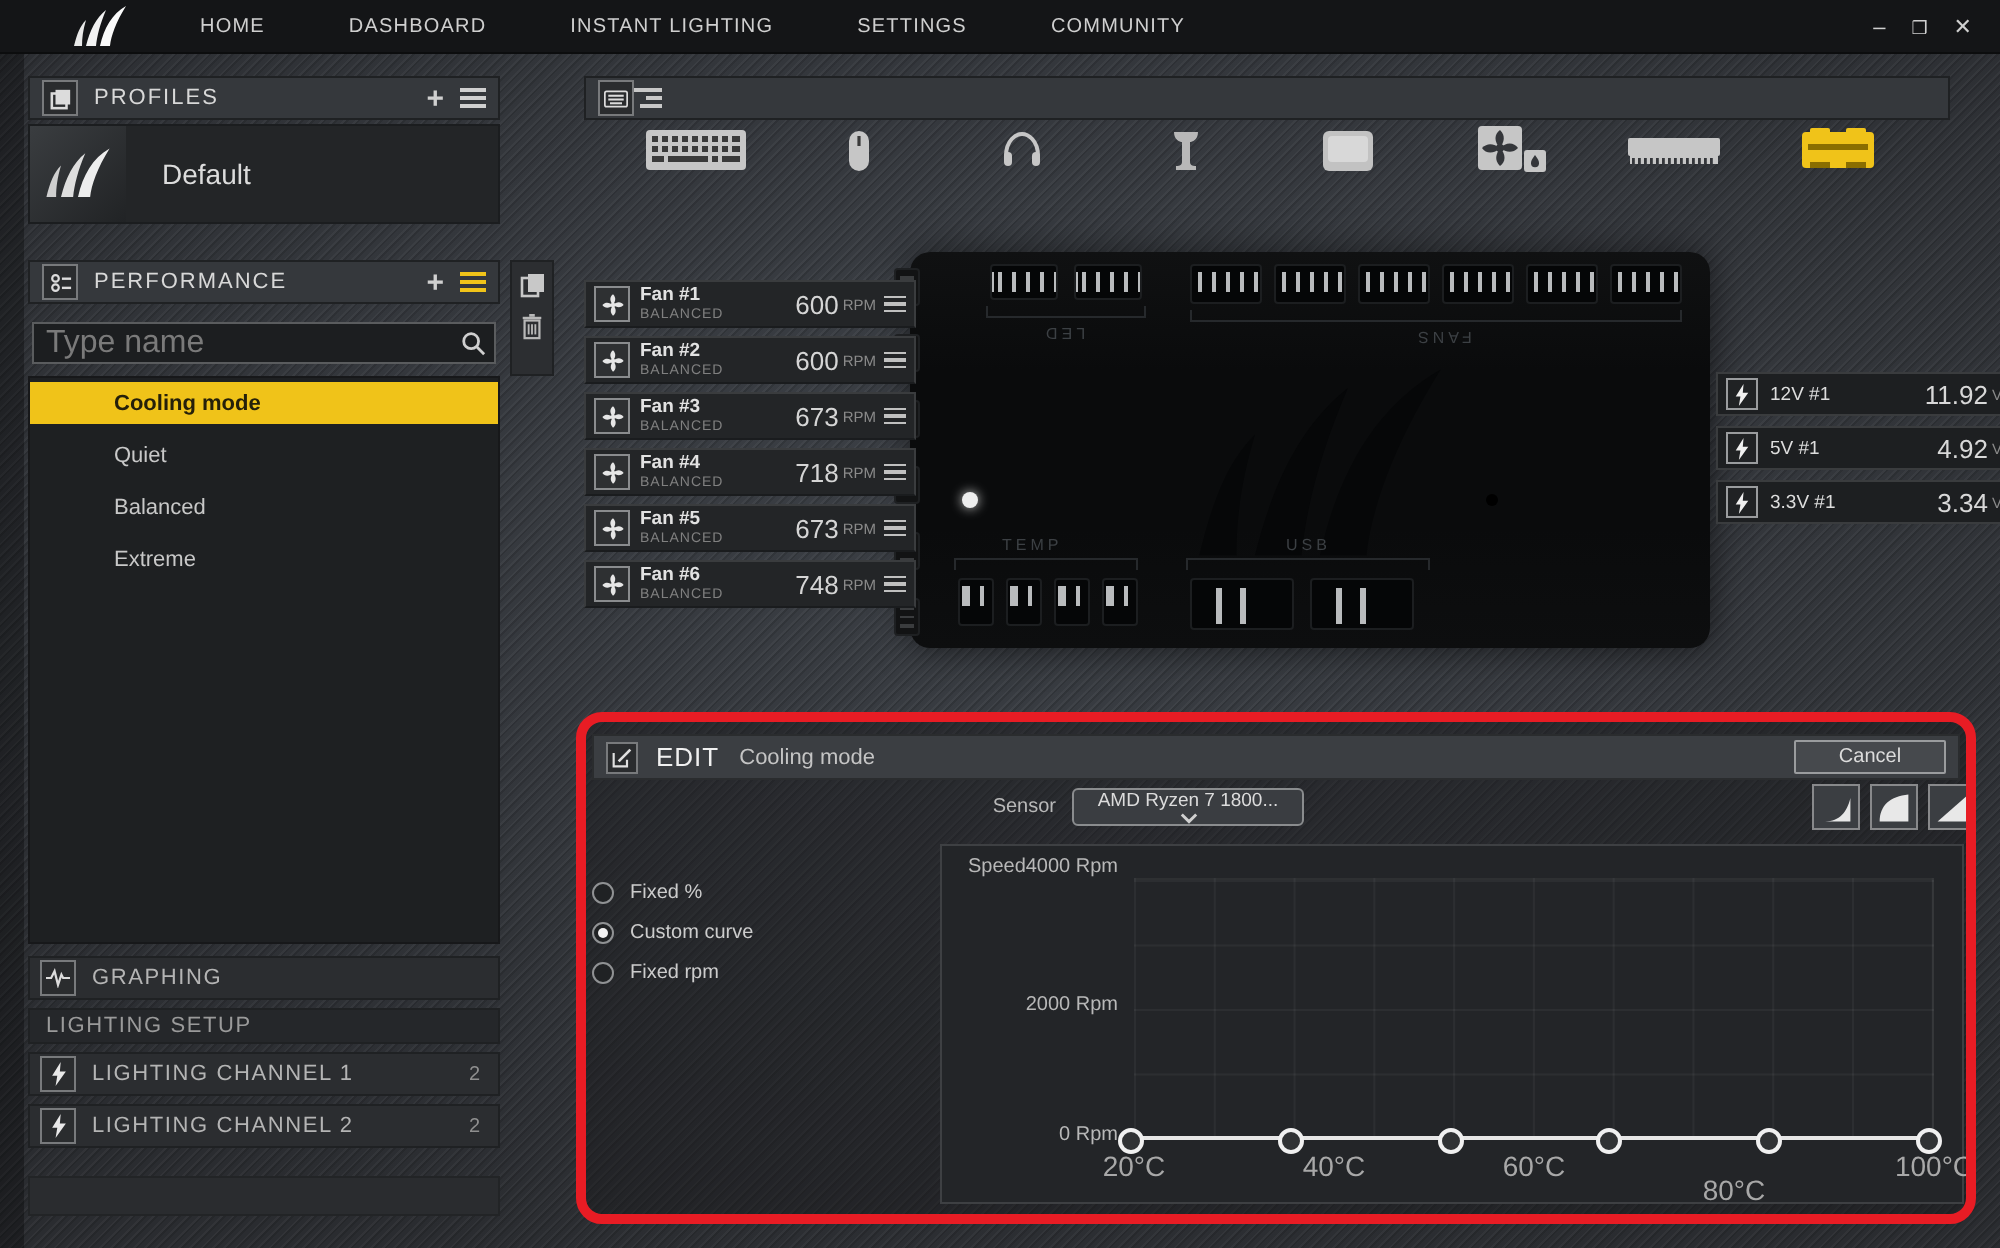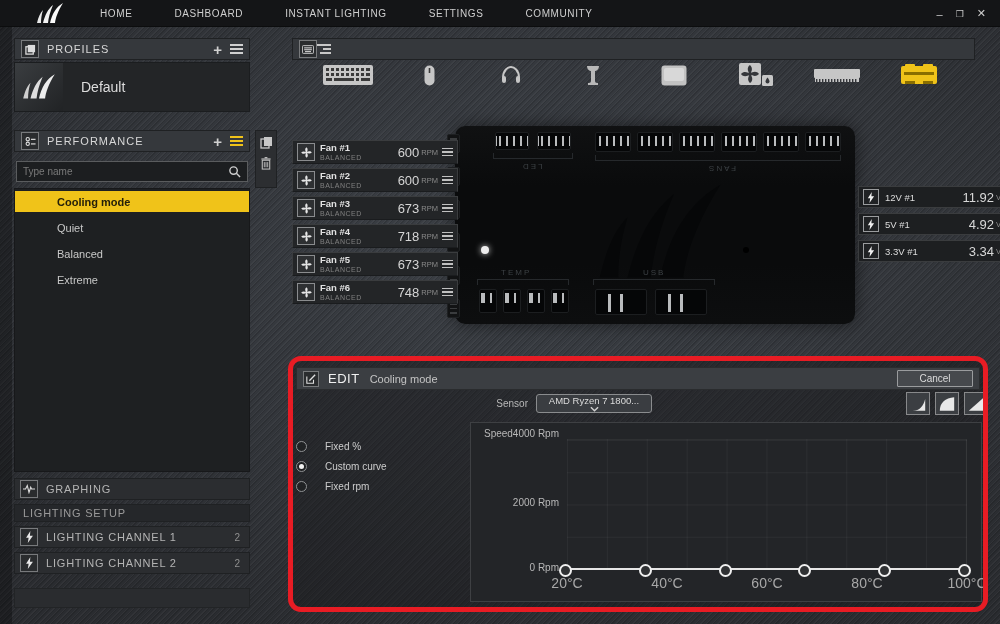--- a/index.html
+++ b/index.html
@@ -34,21 +34,21 @@
   .profiles-header { left:14px; top:38px; width:236px; height:22px; }
   .profile-item { left:14px; top:62px; width:236px; height:50px; background:#232527; border:1px solid #1b1d1f; display:flex; align-items:center; }
   .profile-thumb { width:48px; height:48px; background:linear-gradient(135deg,#3a3d40,#212325); display:flex; align-items:center; justify-content:center; }
   .profile-name { font-size:14px; color:#dcdcdc; margin-left:18px; }
 
   .perf-header { left:14px; top:130px; width:236px; height:22px; }
   .side-tools { left:255px; top:130px; width:22px; height:58px; background:#2c2e31; border:1px solid #1f2123;
     display:flex; flex-direction:column; align-items:center; gap:8px; padding-top:5px; }
 
   .search-wrap { left:16px; top:161px; width:232px; height:21px; background:#1c1e20; border:1px solid #5a5c5e; display:flex; align-items:center; padding:0 6px; }
-  .search-wrap input { flex:1; background:transparent; border:none; outline:none; color:#bdbdbd; font-size:10px; font-family:"Liberation Sans",sans-serif; }
+  .search-wrap input { flex:1; background:transparent; border:none; outline:none; color:#bdbdbd; font-size:16px; font-family:"Liberation Sans",sans-serif; }
   .search-wrap input::placeholder { color:#7a7a7a; }
 
   .mode-list { left:14px; top:188px; width:236px; height:284px; background:#1e2022; border:1px solid #17181a; }
   .mode-item { height:21px; display:flex; align-items:center; padding-left:42px; font-size:11px; color:#c8c8c8; margin-top:5px; cursor:default; }
   .mode-item.selected { background:#f0c319; color:#25200a; margin-top:2px; font-weight:bold; }
 
   .row-btn { left:14px; width:236px; height:22px; background:#2b2d30; border:1px solid #1f2123; display:flex; align-items:center; padding:0 5px; }
   .row-btn .label { font-size:11px; letter-spacing:0.8px; color:#b4b4b4; margin-left:8px; flex:1; }
   .row-btn .count { font-size:10px; color:#8f8f8f; margin-right:4px; }
   .section-label { left:14px; width:236px; height:18px; display:flex; align-items:center; background:#25272a; border:1px solid #1f2123; padding-left:8px;
@@ -111,21 +111,21 @@
   .sensor-select { left:536px; top:394px; width:116px; height:19px; background:#3a3d41; border:1px solid #8a8c8e; border-radius:3px;
     display:flex; align-items:center; padding:0 6px;flex-direction:column; }
   .sensor-value { font-size:9.5px; color:#dcdcdc; flex:1; white-space:nowrap; }
   .curve-presets { left:906px; top:392px; display:flex; gap:5px; }
   .preset-btn { width:24px; height:23px; background:#3b3e42; border:1px solid #88898b; display:flex; align-items:flex-end; justify-content:flex-end; padding:2px; }
 
   .radio-group { left:296px; top:436px; width:170px; }
   .radio-row { display:flex; align-items:center; height:20px; }
   .radio-circle { width:11px; height:11px; border:1.5px solid #909294; border-radius:50%; background:#202224; position:relative; flex:none; }
   .radio-circle.on::after { content:""; position:absolute; left:2px; top:2px; width:5px; height:5px; border-radius:50%; background:#f2f2f2; }
-  .radio-label { font-size:10px; color:#cccccc; margin-left:18px;text-align:right; }
+  .radio-label { font-size:10px; color:#cccccc; margin-left:8px;text-align:right; }
 
   
   .chart-panel { left:470px; top:422px; width:512px; height:180px; background:#232528; border:1px solid #3e4043; }
   .chart-ylabel { position:absolute; font-size:10px; color:#b8b8b8; }
   .plot { position:absolute; left:96px; top:16px; width:400px; height:130px;
     background-image:
       linear-gradient(to right, rgba(255,255,255,0.045) 1px, transparent 1px),
       linear-gradient(to bottom, rgba(255,255,255,0.045) 1px, transparent 1px);
     background-size:10% 25%;
     border-top:1px solid rgba(255,255,255,0.05); border-right:1px solid rgba(255,255,255,0.05);
@@ -737,20 +737,20 @@
         <div class="curve-handle" style="left: calc(20% - 8px); bottom: calc(0% - 8px);"></div>
         <div class="curve-handle" style="left: calc(40% - 8px); bottom: calc(0% - 8px);"></div>
         <div class="curve-handle" style="left: calc(60% - 8px); bottom: calc(0% - 8px);"></div>
         <div class="curve-handle" style="left: calc(80% - 8px); bottom: calc(0% - 8px);"></div>
         <div class="curve-handle" style="left: calc(100% - 8px); bottom: calc(0% - 8px);"></div>
       </div>
     <div class="x-ticks" id="x-ticks">
         <span class="x-tick" style="left: 0%;">20°C</span>
         <span class="x-tick" style="left: 25%;">40°C</span>
         <span class="x-tick" style="left: 50%;">60°C</span>
-        <span class="x-tick" style="left: 75%;">80°C</span>
+        <span class="x-tick" style="left: 75%; margin-top: 12px;">80°C</span>
         <span class="x-tick" style="left: 100%;">100°C</span>
       </div>
   </div>
 
   <div class="abs red-annotation"></div>
 
 </div>
 
 </body></html>

